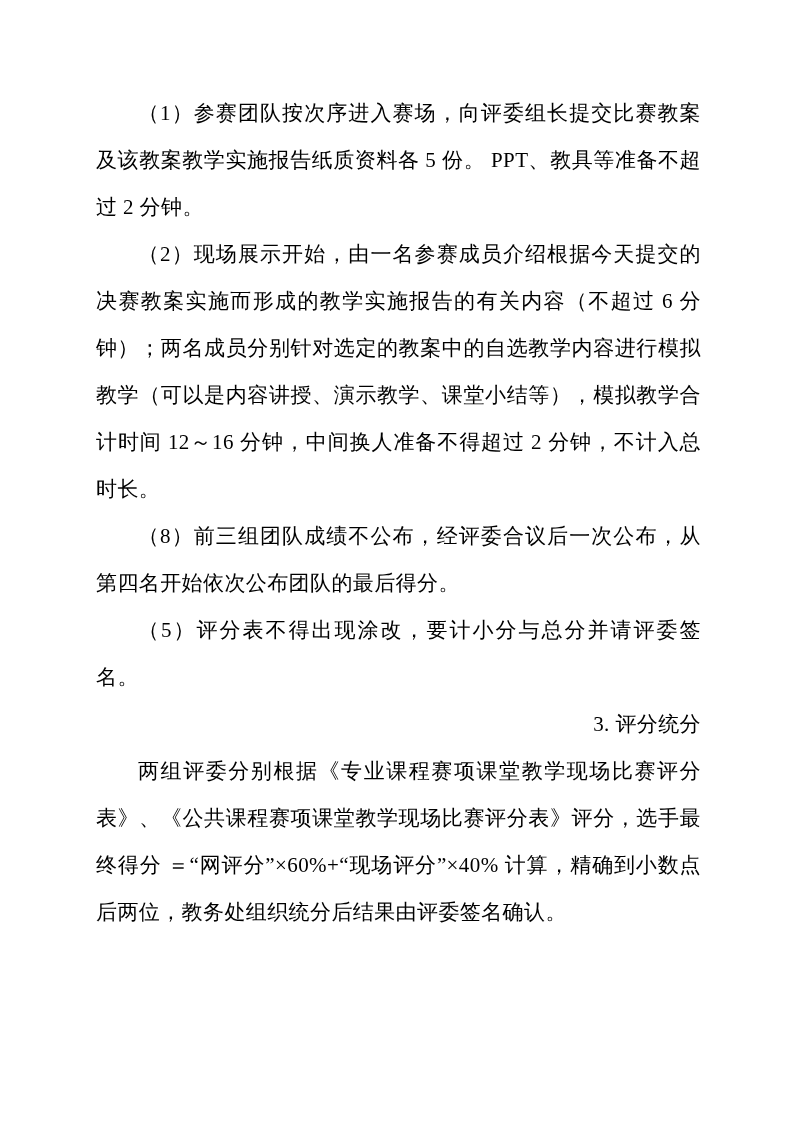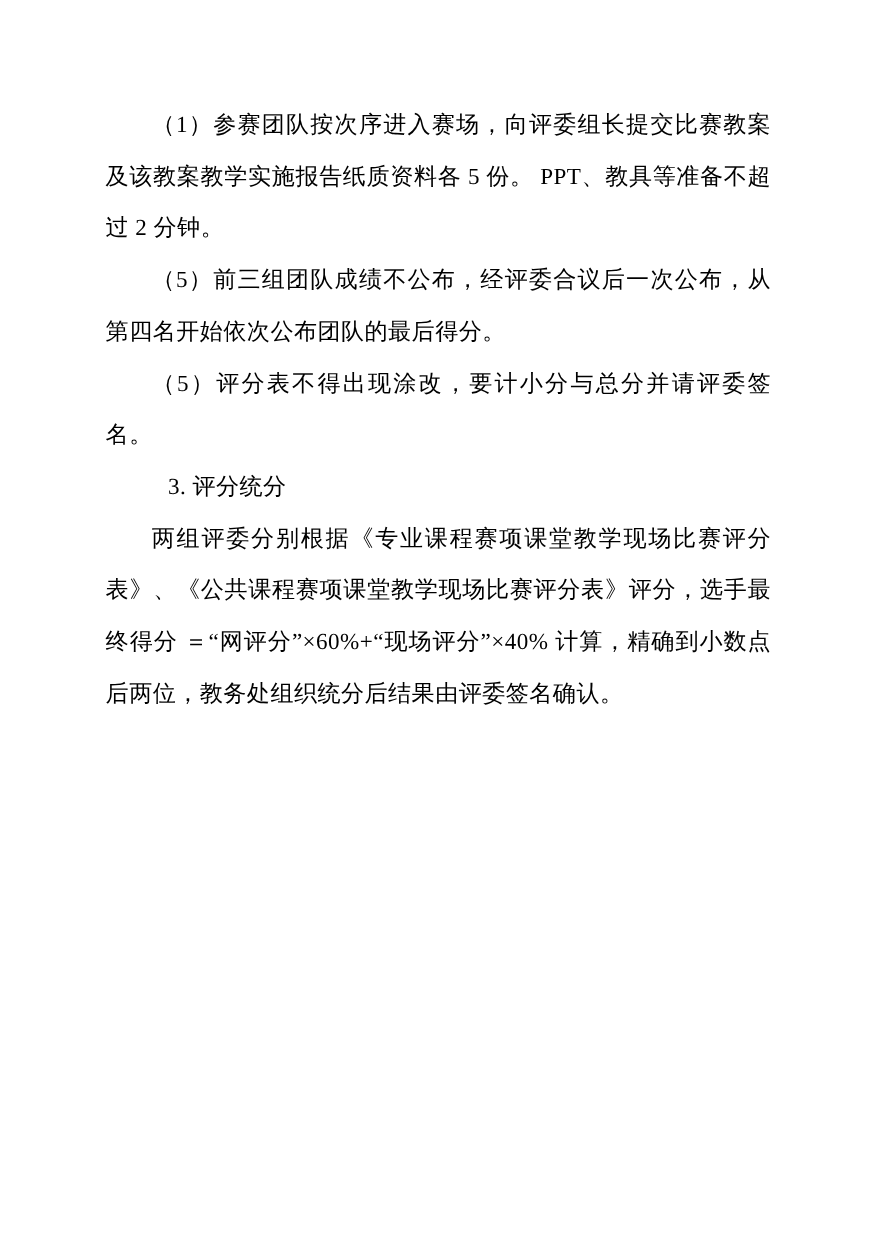--- a/index.html
+++ b/index.html
@@ -27,36 +27,37 @@
     line-height: 47px;
     text-align: justify;
     text-indent: 2em;
     letter-spacing: 0.4px;
     word-break: break-all;
   }
   .section-heading {
     margin: 0;
     font-size: 21px;
     line-height: 47px;
-    text-align: left;
+    text-align: right;
     text-indent: 2.7em;
     letter-spacing: 0.4px;
   }
 </style>
 </head>
 <body>
 
 <div class="page">
 
   <p class="para">（1）参赛团队按次序进入赛场，向评委组长提交比赛教案及该教案教学实施报告纸质资料各 5 份。 PPT、教具等准备不超过 2 分钟。</p>
 
+  <p class="para">（2）现场展示开始，由一名参赛成员介绍根据今天提交的决赛教案实施而形成的教学实施报告的有关内容（不超过 6 分钟）；两名成员分别针对选定的教案中的自选教学内容进行模拟教学（可以是内容讲授、演示教学、课堂小结等），模拟教学合计时间 12～16 分钟，中间换人准备不得超过 2 分钟，不计入总时长。</p>
 
 
 
-  <p class="para">（5）前三组团队成绩不公布，经评委合议后一次公布，从第四名开始依次公布团队的最后得分。</p>
+  <p class="para">（8）前三组团队成绩不公布，经评委合议后一次公布，从第四名开始依次公布团队的最后得分。</p>
 
   <p class="para">（5）评分表不得出现涂改，要计小分与总分并请评委签名。</p>
 
   <p class="section-heading">3. 评分统分</p>
 
   <p class="para">两组评委分别根据《专业课程赛项课堂教学现场比赛评分表》、《公共课程赛项课堂教学现场比赛评分表》评分，选手最终得分 ＝“网评分”×60%+“现场评分”×40% 计算，精确到小数点后两位，教务处组织统分后结果由评委签名确认。</p>
 
 </div>
 
 </body></html>

